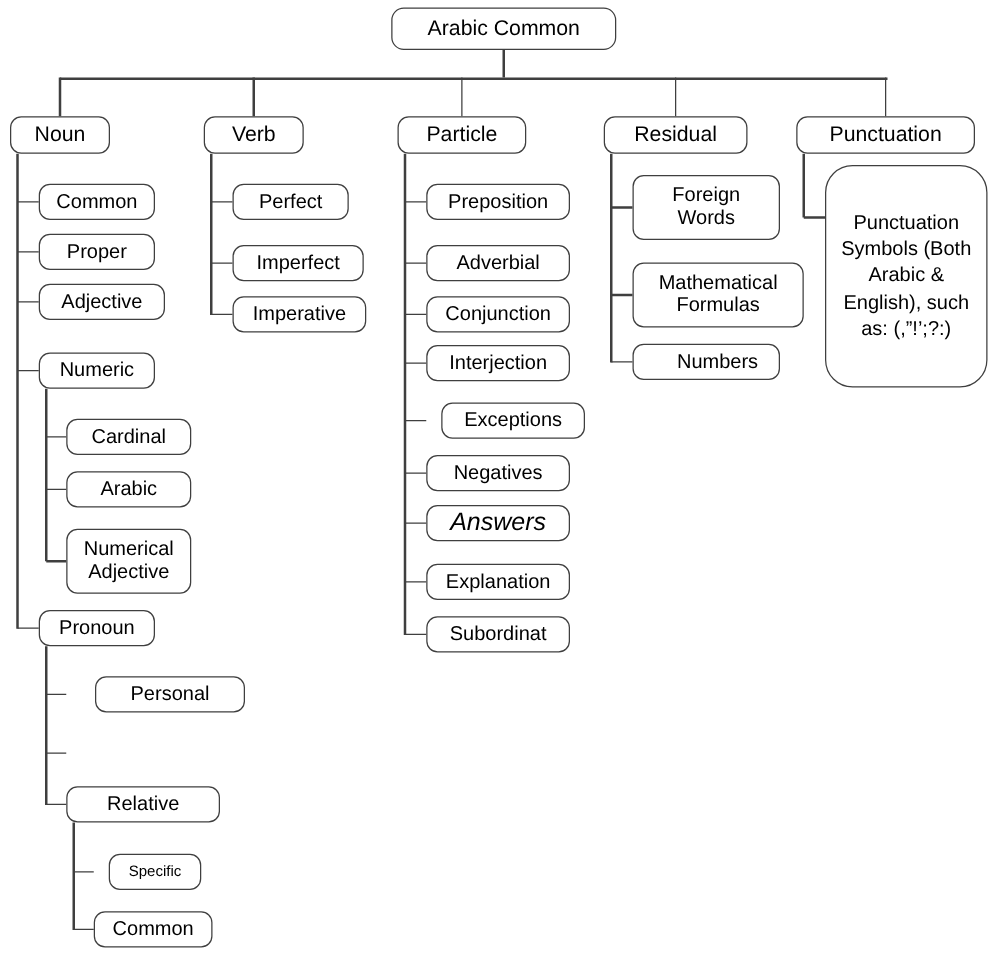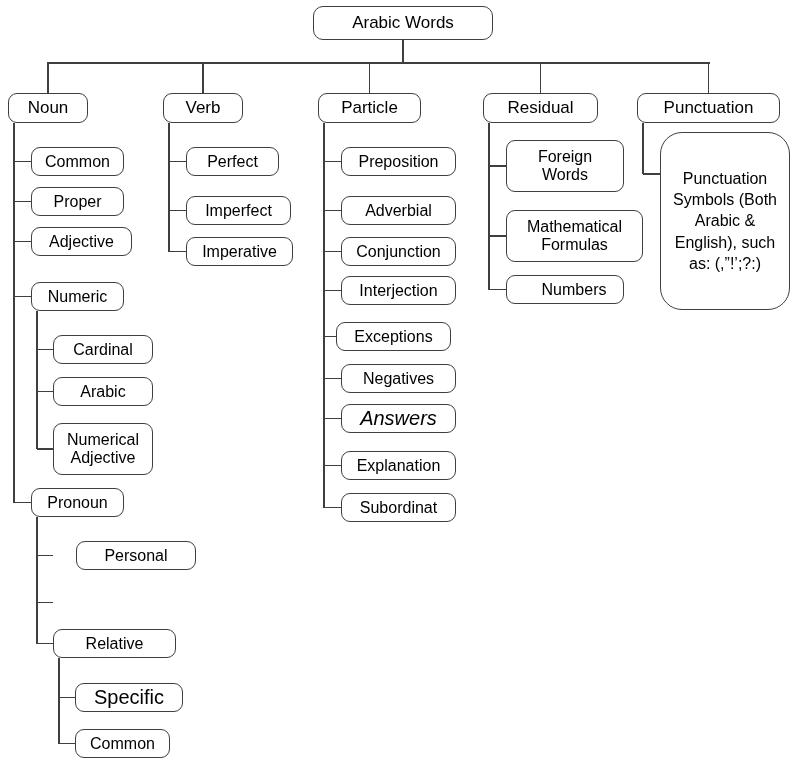--- a/index.html
+++ b/index.html
@@ -55,46 +55,46 @@
     background: #3f3f3f;
     z-index: 1;
   }
   .link.h { height: 1.6px; }
   .link.v { width: 1.6px; }
 </style>
 </head>
 <body>
 
 <div id="canvas">
-    <div class="node root" style="left: 313px; top: 6px; width: 180px; height: 34px; font-size: 17px;">Arabic Words</div>
+    <div class="node root" style="left: 313px; top: 6px; width: 180px; height: 34px; font-size: 17px;">Arabic Common</div>
     <div class="node" style="left: 8px; top: 93px; width: 80px; height: 30px; font-size: 17px;">Noun</div>
     <div class="node" style="left: 163px; top: 93px; width: 80px; height: 30px; font-size: 17px;">Verb</div>
     <div class="node" style="left: 318px; top: 93px; width: 103px; height: 30px; font-size: 17px;">Particle</div>
     <div class="node" style="left: 483px; top: 93px; width: 115px; height: 30px; font-size: 17px;">Residual</div>
     <div class="node" style="left: 637px; top: 93px; width: 143px; height: 30px; font-size: 17px;">Punctuation</div>
     <div class="node" style="left: 31px; top: 147px; width: 93px; height: 29px; font-size: 16px;">Common</div>
     <div class="node" style="left: 31px; top: 187px; width: 93px; height: 29px; font-size: 16px;">Proper</div>
     <div class="node" style="left: 31px; top: 227px; width: 101px; height: 29px; font-size: 16px;">Adjective</div>
     <div class="node" style="left: 31px; top: 282px; width: 93px; height: 29px; font-size: 16px;">Numeric</div>
     <div class="node" style="left: 53px; top: 335px; width: 100px; height: 29px; font-size: 16px;">Cardinal</div>
     <div class="node" style="left: 53px; top: 377px; width: 100px; height: 29px; font-size: 16px;">Arabic</div>
     <div class="node" style="left: 53px; top: 423px; width: 100px; height: 52px; font-size: 16px;">Numerical Adjective</div>
     <div class="node" style="left: 31px; top: 488px; width: 93px; height: 29px; font-size: 16px;">Pronoun</div>
     <div class="node" style="left: 53px; top: 541px; width: 120px; height: 29px; font-size: 16px; margin-left: 23px;">Personal</div>
     <div class="node" style="left: 53px; top: 629px; width: 123px; height: 29px; font-size: 16px;">Relative</div>
-    <div class="node" style="left: 75px; top: 683px; width: 108px; height: 29px; font-size: 20px;">Specific</div>
+    <div class="node" style="left: 87px; top: 683px; width: 74px; height: 29px; font-size: 12px;">Specific</div>
     <div class="node" style="left: 75px; top: 729px; width: 95px; height: 29px; font-size: 16px;">Common</div>
     <div class="node" style="left: 186px; top: 147px; width: 93px; height: 29px; font-size: 16px;">Perfect</div>
     <div class="node" style="left: 186px; top: 196px; width: 105px; height: 29px; font-size: 16px;">Imperfect</div>
     <div class="node" style="left: 186px; top: 237px; width: 107px; height: 29px; font-size: 16px;">Imperative</div>
     <div class="node" style="left: 341px; top: 147px; width: 115px; height: 29px; font-size: 16px;">Preposition</div>
     <div class="node" style="left: 341px; top: 196px; width: 115px; height: 29px; font-size: 16px;">Adverbial</div>
     <div class="node" style="left: 341px; top: 237px; width: 115px; height: 29px; font-size: 16px;">Conjunction</div>
     <div class="node" style="left: 341px; top: 276px; width: 115px; height: 29px; font-size: 16px;">Interjection</div>
-    <div class="node" style="left: 336px; top: 322px; width: 115px; height: 29px; font-size: 16px;">Exceptions</div>
+    <div class="node" style="left: 353px; top: 322px; width: 115px; height: 29px; font-size: 16px;">Exceptions</div>
     <div class="node" style="left: 341px; top: 364px; width: 115px; height: 29px; font-size: 16px;">Negatives</div>
     <div class="node" style="left: 341px; top: 404px; width: 115px; height: 29px; font-size: 20px; font-style: italic;">Answers</div>
     <div class="node" style="left: 341px; top: 451px; width: 115px; height: 29px; font-size: 16px;">Explanation</div>
     <div class="node" style="left: 341px; top: 493px; width: 115px; height: 29px; font-size: 16px;">Subordinat</div>
     <div class="node" style="left: 506px; top: 140px; width: 118px; height: 52px; font-size: 16px;">Foreign Words</div>
     <div class="node" style="left: 506px; top: 210px; width: 137px; height: 52px; font-size: 16px;">Mathematical Formulas</div>
     <div class="node" style="left: 506px; top: 275px; width: 118px; height: 29px; font-size: 16px; padding-left: 24px;">Numbers</div>
     <div class="node big" style="left: 660px; top: 132px; width: 130px; height: 178px; font-size: 16px;">Punctuation Symbols (Both Arabic &amp; English), such as: (,”!’;?:)</div>
     <div class="link v" style="left: 402.2px; top: 40px; height: 22px;"></div>
     <div class="link h" style="left: 48px; top: 62px; width: 662.1px;"></div>

